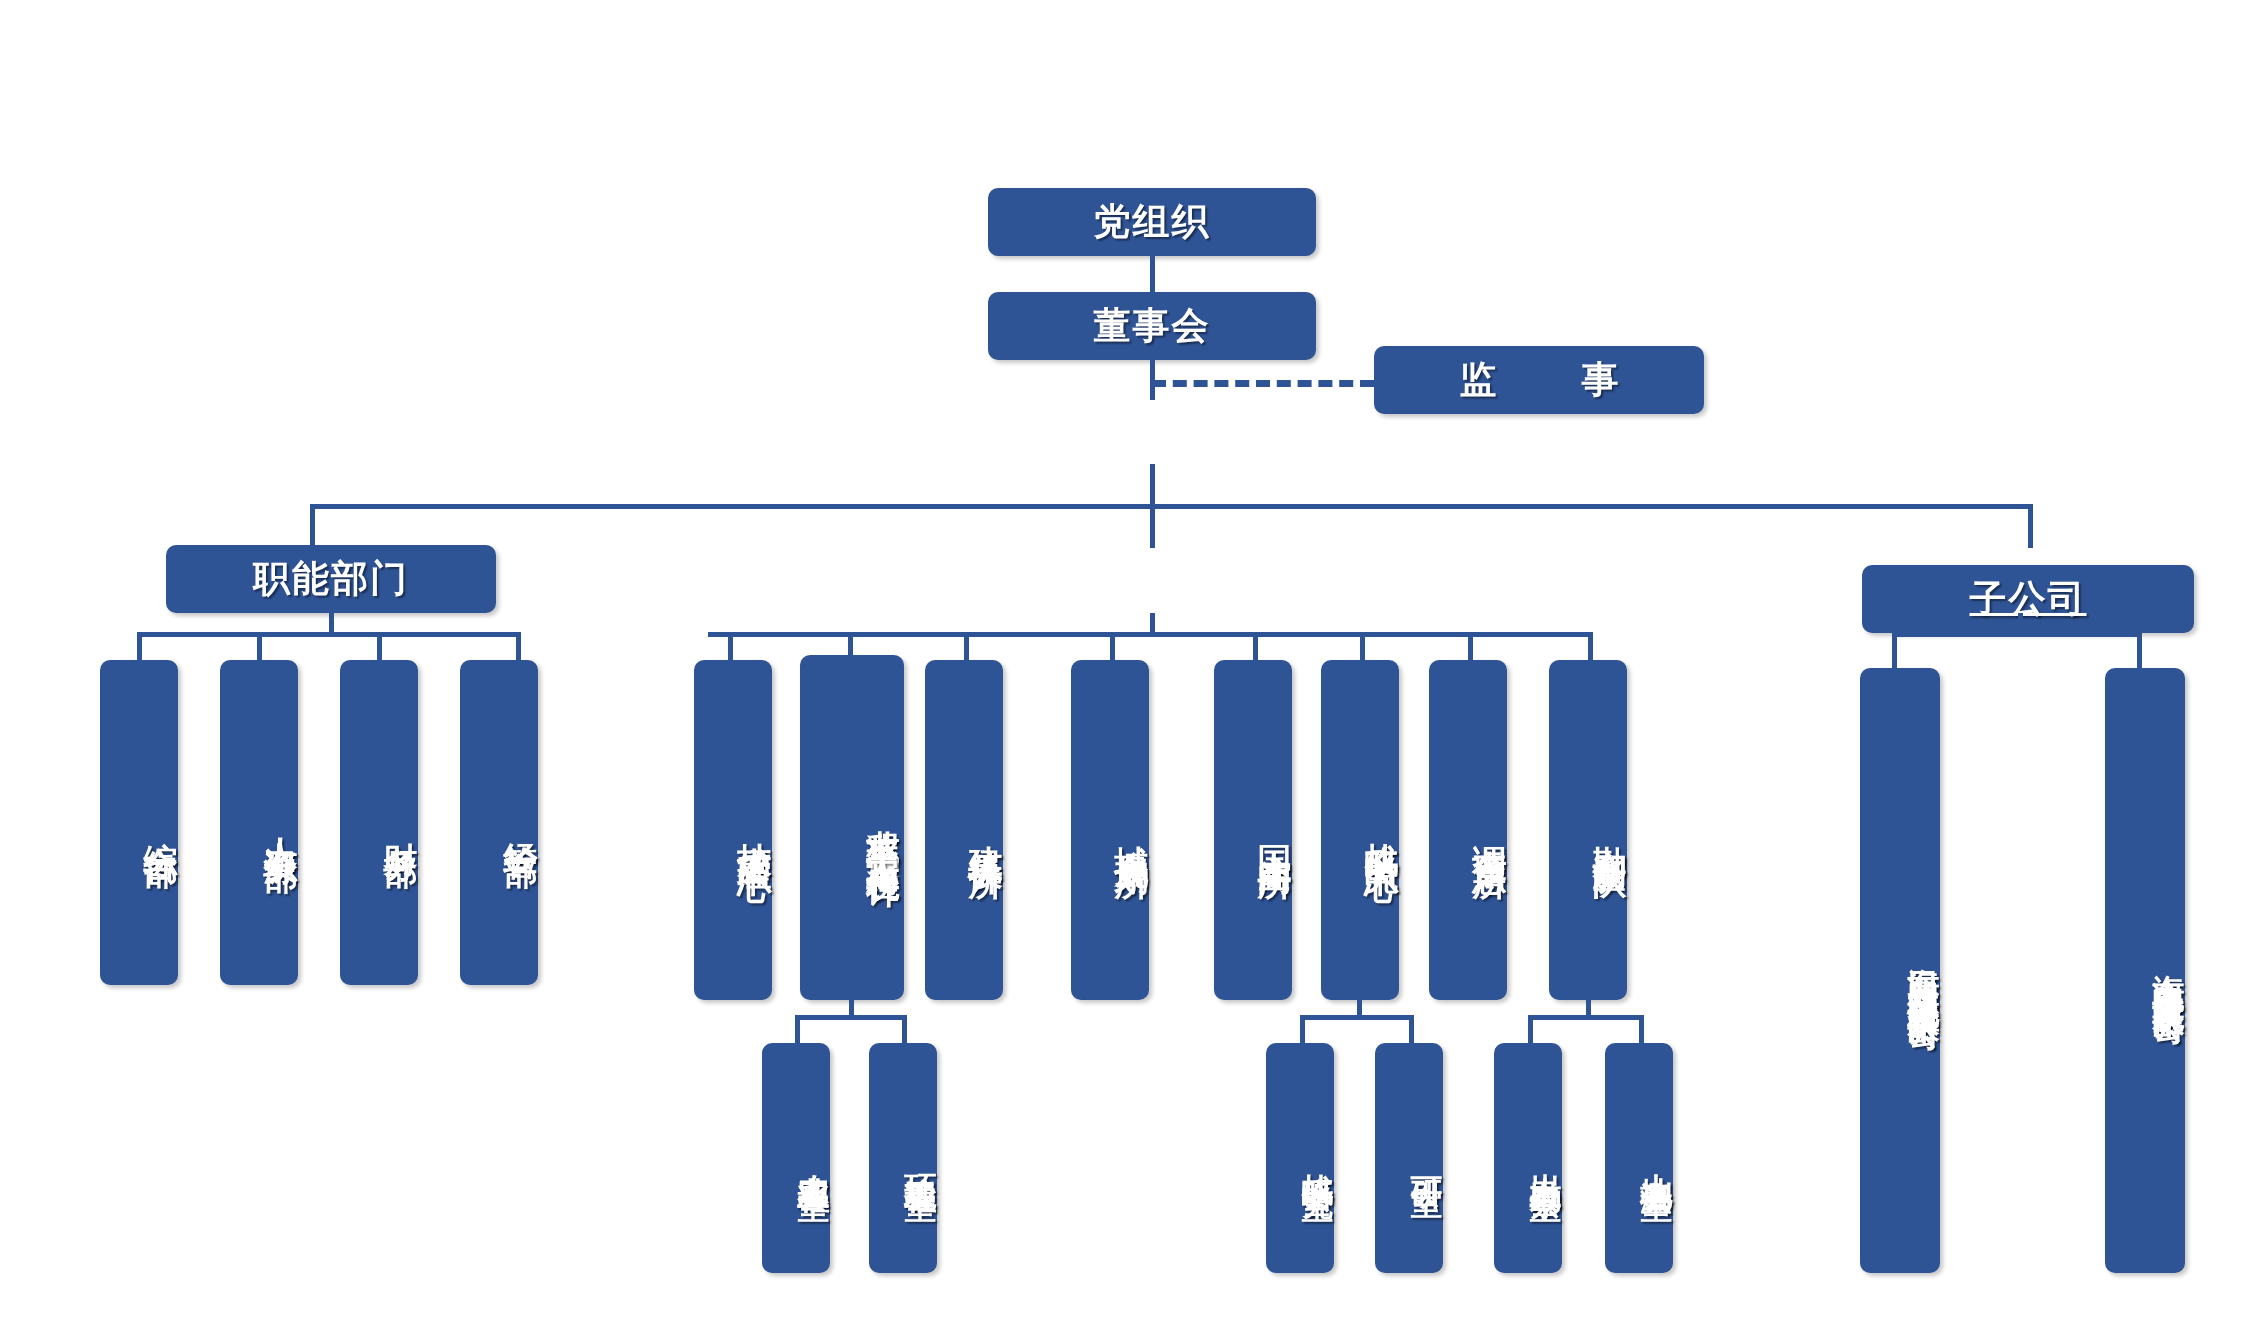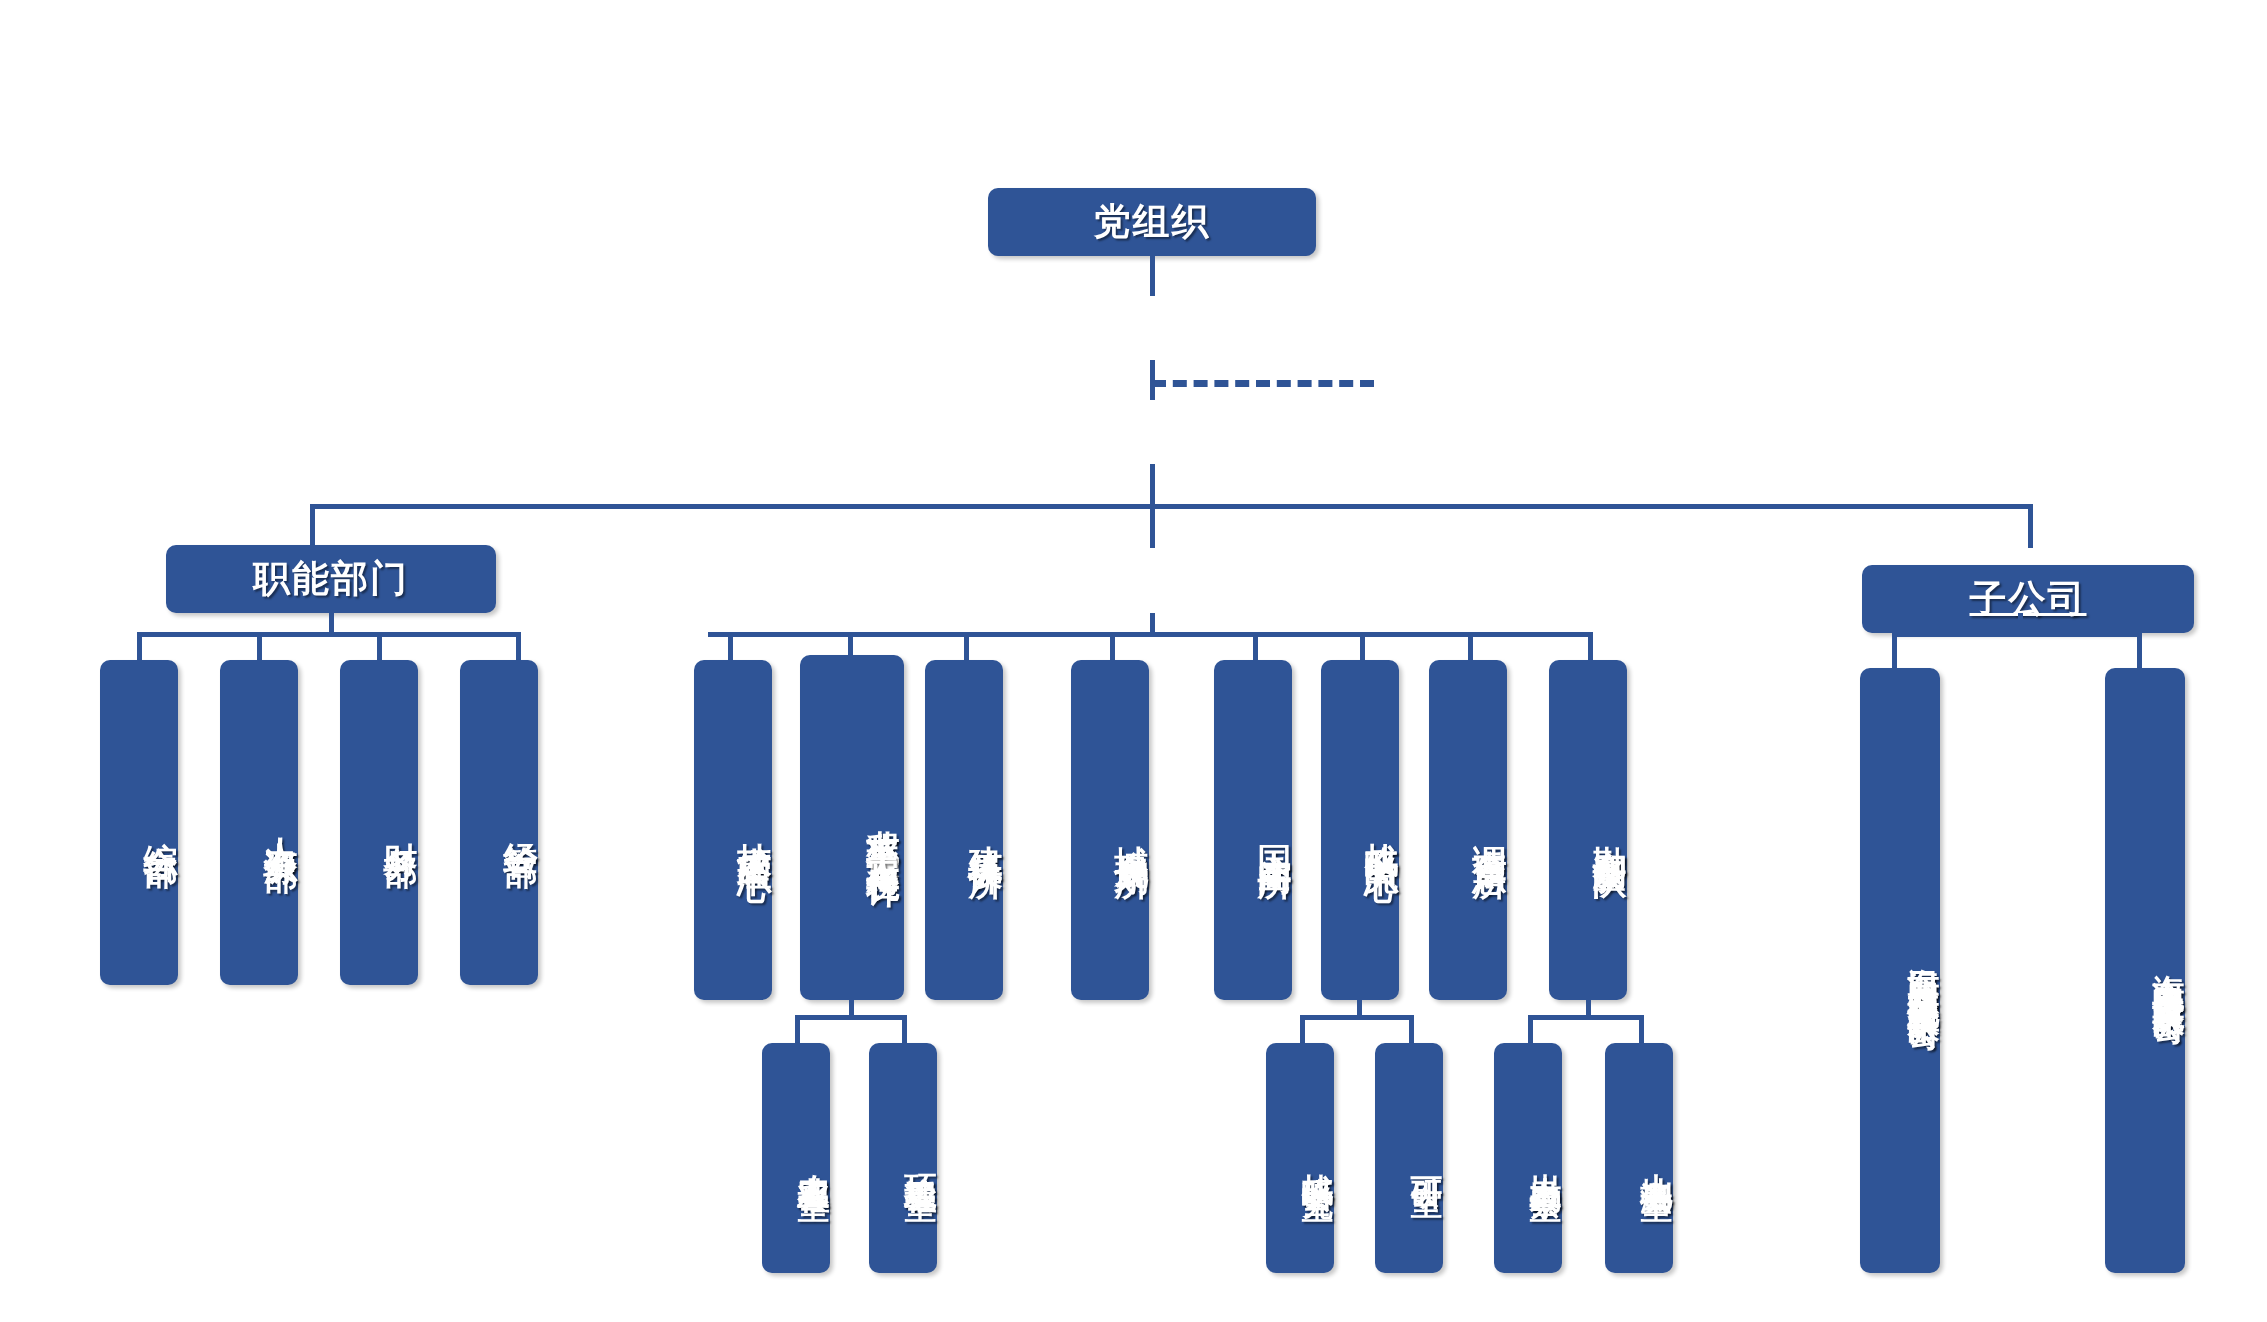--- a/index.html
+++ b/index.html
@@ -61,26 +61,28 @@
 </style>
 </head>
 <body>
 
 <div id="stage">
 
   <div class="node h" style="left:988px;top:148px;width:328px;height:68px;">党组织</div>
 
   <div class="ln v" style="left:1150px;top:216px;height:40px;"></div>
 
+  <div class="node h" style="left:988px;top:252px;width:328px;height:68px;">董事会</div>
 
   <div class="ln v" style="left:1150px;top:320px;height:40px;"></div>
 
 
   <div class="dash" style="left:1152px;top:340px;width:222px;"></div>
 
+  <div class="node h wide-sp" style="left:1374px;top:306px;width:330px;height:68px;">监　事</div>
 
   <div class="ln v" style="left:1150px;top:424px;height:44px;"></div>
   <div class="ln h" style="left:310px;top:464px;width:1722px;"></div>
   <div class="ln v" style="left:310px;top:464px;height:44px;"></div>
   <div class="ln v" style="left:1150px;top:464px;height:44px;"></div>
   <div class="ln v" style="left:2028px;top:464px;height:44px;"></div>
 
   <div class="node h" style="left:166px;top:505px;width:330px;height:68px;">职能部门</div>
 
 

